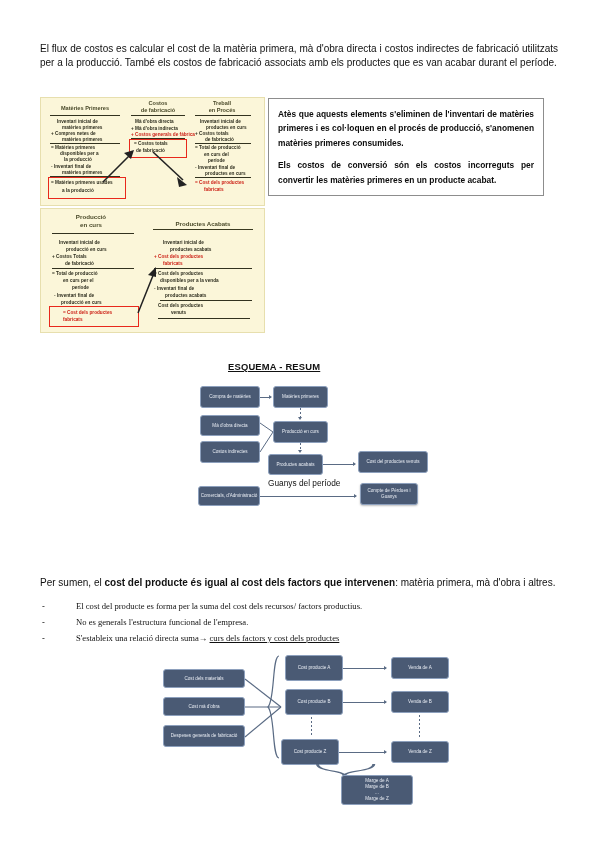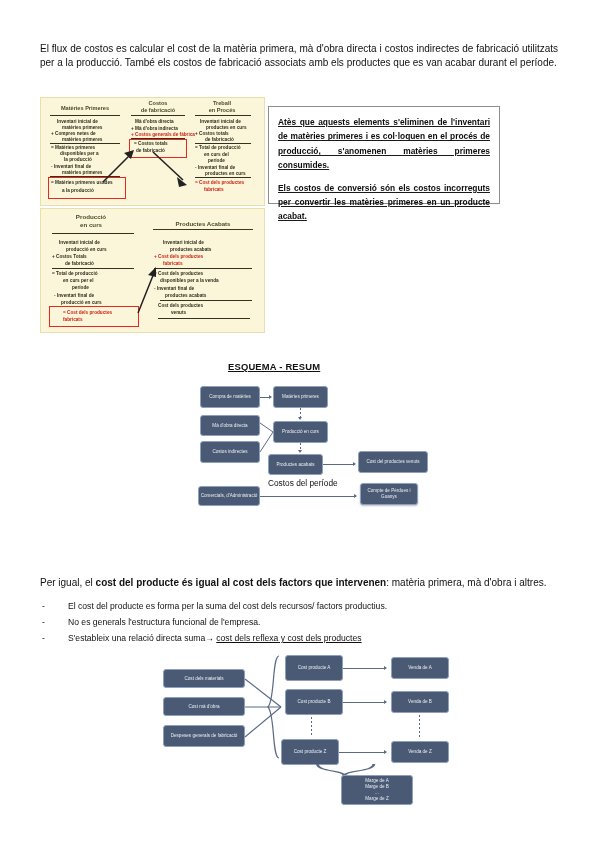--- a/index.html
+++ b/index.html
@@ -23,21 +23,21 @@
     position:absolute;background:#d6dfe8;
     display:flex;align-items:center;
   }
   .sect-band span{
     font-size:9.3px;font-weight:bold;color:#101010;padding-left:6px;letter-spacing:.1px;
   }
 
   
   .bullet{position:absolute;font-size:8.6px;line-height:13px;color:#111;}
   .bullet .dash{position:absolute;left:0;top:0;}
-  .bullet .btxt{display:block;margin-left:26px;}
+  .bullet .btxt{display:block;margin-left:34px;font-family:Liberation Serif, serif;}
 
   
   .scan{
     position:absolute;background:#fbf6d9;
     border:1px solid #e7dfae;
     overflow:hidden;
     filter:blur(0.18px);
   }
   .scan .colhead{
     position:absolute;text-align:center;color:#4a4a2a;
@@ -144,21 +144,21 @@
     <svg class="arrow" style="left:60px;top:52px;" width="36" height="34">
       <line x1="2" y1="32" x2="30" y2="4" stroke="#222" stroke-width="1.6"></line>
       <polygon points="33,0 23,3 30,9" fill="#222"></polygon>
     </svg>
     <svg class="arrow" style="left:110px;top:52px;" width="40" height="38">
       <line x1="2" y1="2" x2="32" y2="30" stroke="#222" stroke-width="1.6"></line>
       <polygon points="36,35 26,27 28,37" fill="#222"></polygon>
     </svg>
   </div>
 
-  <div class="callout" style="left:268px;top:106px;width:232px;height:98px;text-decoration:underline;">
+  <div class="callout" style="left:268px;top:98px;width:276px;height:98px;">
     <p>Atès que aquests elements s'eliminen de l'inventari de matèries primeres i es col·loquen en el procés de producció, s'anomenen matèries primeres consumides.</p>
     <p>Els costos de conversió són els costos incorreguts per convertir les matèries primeres en un producte acabat.</p>
   </div>
 
   <div class="scan" style="left:40px;top:208px;width:223px;height:123px;">
 
     <div class="colhead" style="left:8px;top:5px;width:84px;font-size:6.2px;">Producció</div>
     <div class="colhead" style="left:8px;top:13px;width:84px;font-size:6.2px;">en curs</div>
     <div class="rule" style="left:11px;top:24px;width:82px;height:1.4px;"></div>
     <div class="ln" style="left:18px;top:31px;">Inventari inicial de</div>
@@ -224,39 +224,39 @@
     </svg>
 
     <div class="fdash" style="left:100px;top:60px;height:8px;"></div>
     <div class="arrowhead ah-d" style="left:97.6px;top:67px;"></div>
     <div class="fline h" style="left:123px;top:81px;width:32px;"></div>
     <div class="arrowhead ah-r" style="left:153px;top:78.6px;"></div>
     <div class="fline h" style="left:60px;top:113px;width:96px;"></div>
     <div class="arrowhead ah-r" style="left:154px;top:110.6px;"></div>
   </div>
 
-  <div class="para" style="left:268px;top:476px;width:120px;font-size:8.3px;text-align:left;">Costos del període</div>
+  <div class="para" style="left:268px;top:476px;width:120px;font-size:8.3px;text-align:left;">Guanys del període</div>
 
 
 
   <div class="para" style="left:40px;top:576px;width:518px;text-align:left;">
-    <span>Per igual, el </span><b>cost del producte és igual al cost dels factors que intervenen</b><span>: matèria primera, mà d'obra i altres.</span>
+    <span>Per sumen, el </span><b>cost del producte és igual al cost dels factors que intervenen</b><span>: matèria primera, mà d'obra i altres.</span>
   </div>
 
   <div class="bullet" style="left:42px;top:600px;width:505px;">
     <span class="dash">-</span>
     <span class="btxt">El cost del producte es forma per la suma del cost dels recursos/ factors productius.</span>
   </div>
   <div class="bullet" style="left:42px;top:616px;width:505px;">
     <span class="dash">-</span>
     <span class="btxt">No es generals l'estructura funcional de l'empresa.</span>
   </div>
   <div class="bullet" style="left:42px;top:632px;width:505px;">
     <span class="dash">-</span>
-    <span class="btxt"><span>S'estableix una relació directa suma→ </span><span class="u">cost dels reflexa y cost dels productes</span></span>
+    <span class="btxt"><span>S'estableix una relació directa suma→ </span><span class="u">curs dels factors y cost dels productes</span></span>
   </div>
 
   <div class="flow" style="left:163px;top:653px;width:290px;height:152px;">
 
     <div class="fbox" style="left:0px;top:16px;width:82px;height:19px;">Cost dels materials</div>
     <div class="fbox" style="left:0px;top:44px;width:82px;height:19px;">Cost mà d'obra</div>
     <div class="fbox" style="left:0px;top:72px;width:82px;height:22px;">Despeses generals de fabricació</div>
 
     <svg style="position:absolute;left:82px;top:12px;" width="40" height="90">
       <line x1="0" y1="14" x2="36" y2="42" stroke="#5a6b84" stroke-width="1.2"></line>

